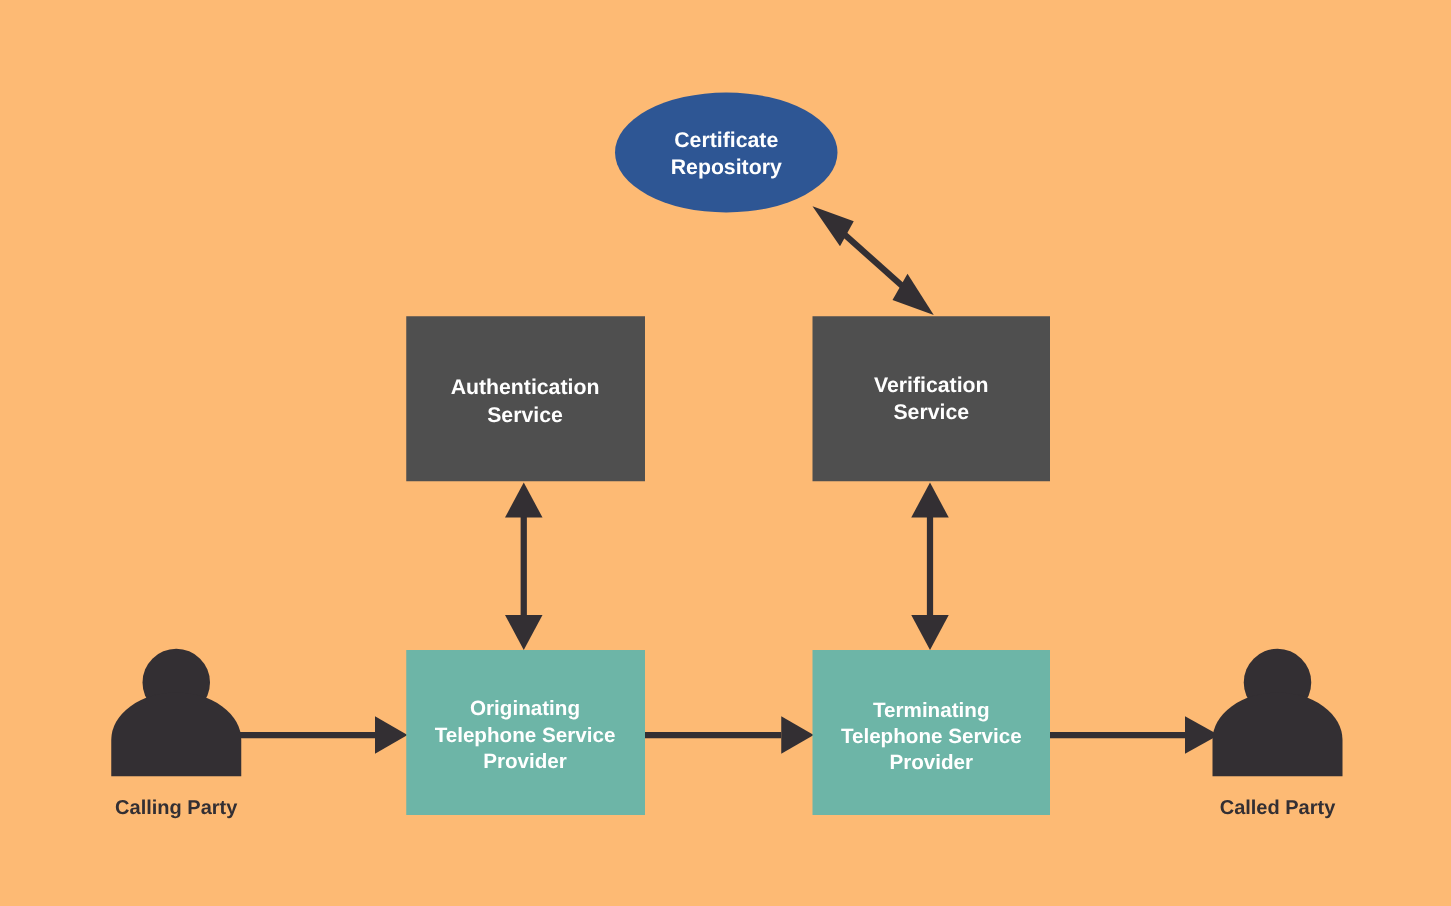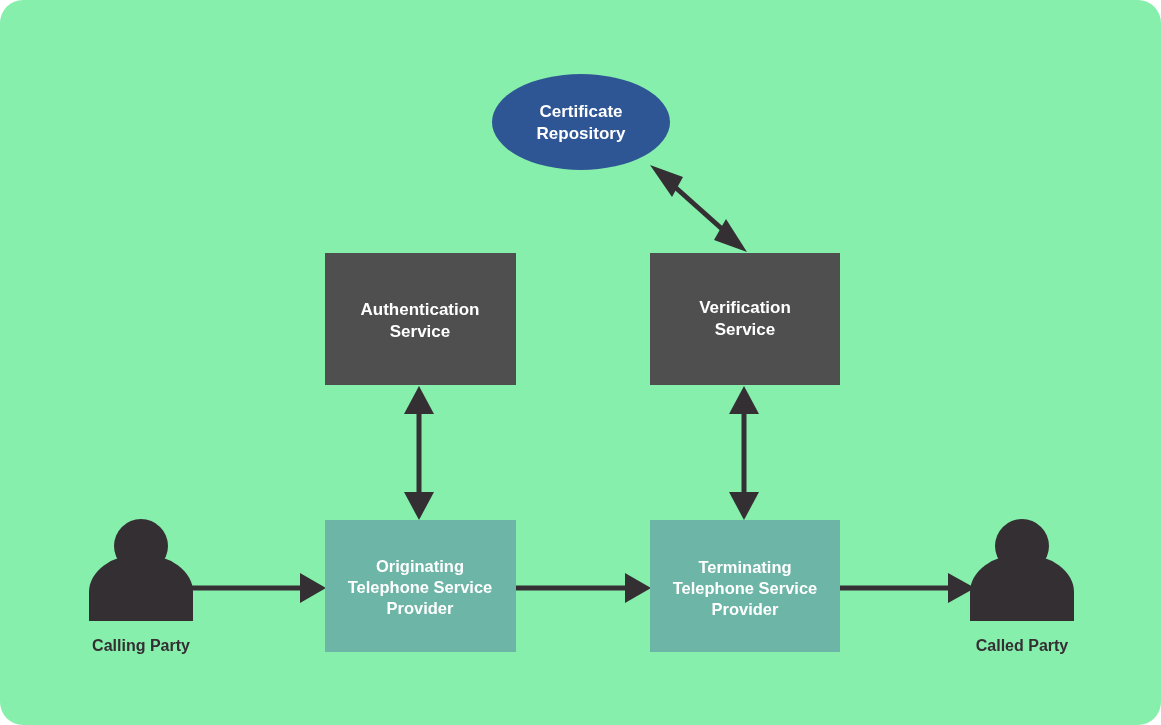--- a/index.html
+++ b/index.html
@@ -10,22 +10,21 @@
   body {
     width: 1161px;
     height: 725px;
     font-family: "Liberation Sans", sans-serif;
     overflow: hidden;
   }
   #diagram-root {
     position: relative;
     width: 1161px;
     height: 725px;
-    background: #86efac;
-    border-radius: 23px;
+    background: #fdba74;
   }
   svg#diagram {
     position: absolute;
     top: 0;
     left: 0;
     width: 1161px;
     height: 725px;
     display: block;
   }
   .node-label {

